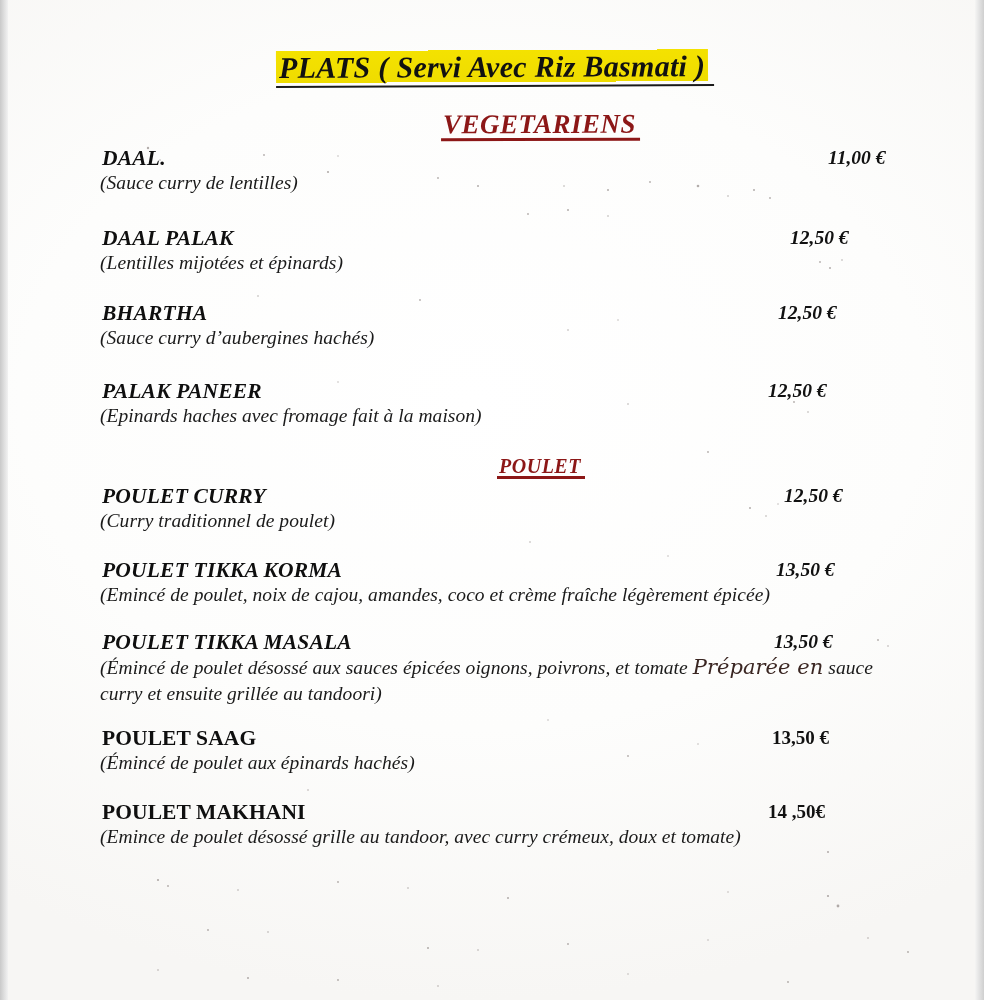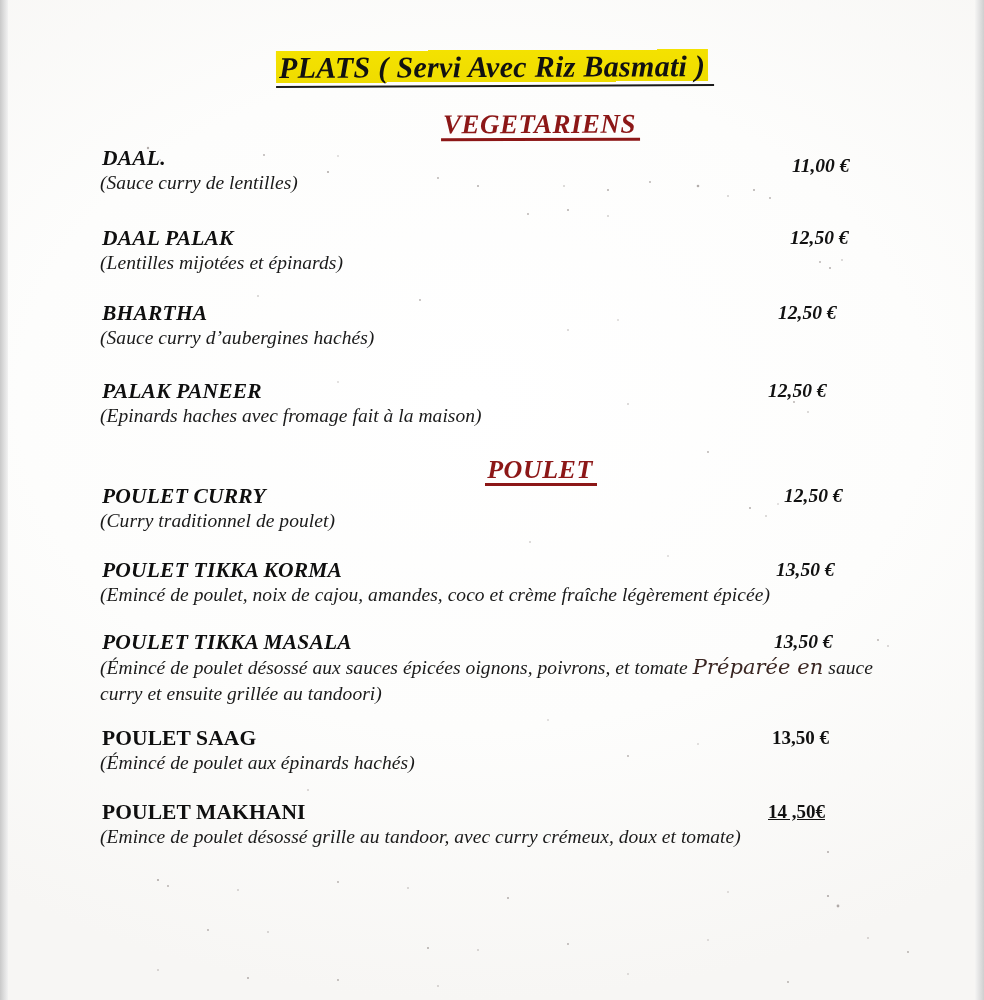--- a/index.html
+++ b/index.html
@@ -102,21 +102,21 @@
     content: "";
     position: absolute;
     left: -2px; right: -4px;
     bottom: -1px;
     height: 3px;
     background: #8c1717;
   }
   #sec-veg { top: 109px; }
   #sec-veg .sec-text { transform: rotate(-0.2deg); }
   #sec-poulet { top: 455px; }
-  #sec-poulet .sec-text { font-size: 26px; }
+  #sec-poulet .sec-text { font-size: 20px; }
 
   
   .item {
     position: absolute;
     left: 100px;
     width: 790px;
   }
   .item-row {
     position: relative;
     height: 26px;
@@ -162,39 +162,39 @@
   }
   .desc-edit {
     font-family: "DejaVu Serif", serif;
     font-style: italic;
     font-size: 21px;
     color: #3a2622;
   }
 
   
   #item-daal          { top: 146px; }
-  #item-daal .item-price        { left: 692px; margin-top: 8px; }
+  #item-daal .item-price        { left: 728px; }
   #item-daal-palak    { top: 226px; }
   #item-daal-palak .item-price  { left: 690px; }
   #item-bhartha       { top: 301px; }
   #item-bhartha .item-price     { left: 678px; }
   #item-palak-paneer  { top: 379px; }
   #item-palak-paneer .item-price{ left: 668px; }
 
   #item-poulet-curry  { top: 484px; }
   #item-poulet-curry .item-price{ left: 684px; }
   #item-shahi-korma   { top: 558px; }
   #item-shahi-korma .item-price { left: 676px; }
   #item-tikka-masala  { top: 630px; }
   #item-tikka-masala .item-price{ left: 674px; }
   #item-tikka-masala .item-desc { width: 790px; }
   #item-poulet-saag   { top: 726px; }
   #item-poulet-saag .item-price { left: 672px; }
   #item-makhani       { top: 800px; }
-  #item-makhani .item-price     { left: 668px; text-decoration: underline; }
+  #item-makhani .item-price     { left: 668px; }
 </style>
 </head>
 <body>
 
 <div id="page">
 
   <div class="paper"></div>
   <div class="edge-left"></div>
   <div class="edge-right"></div>
 

